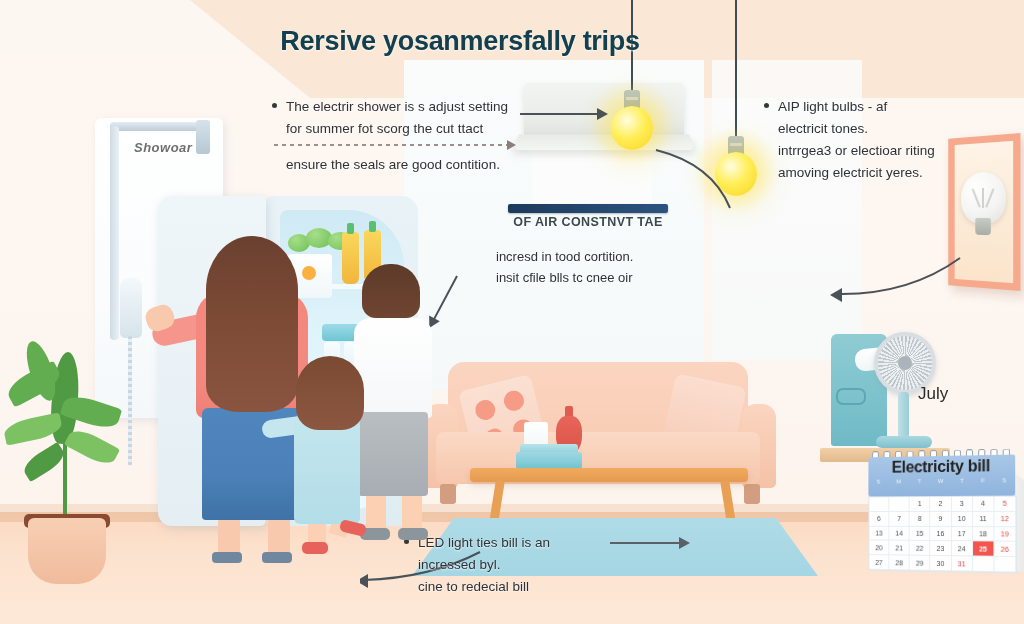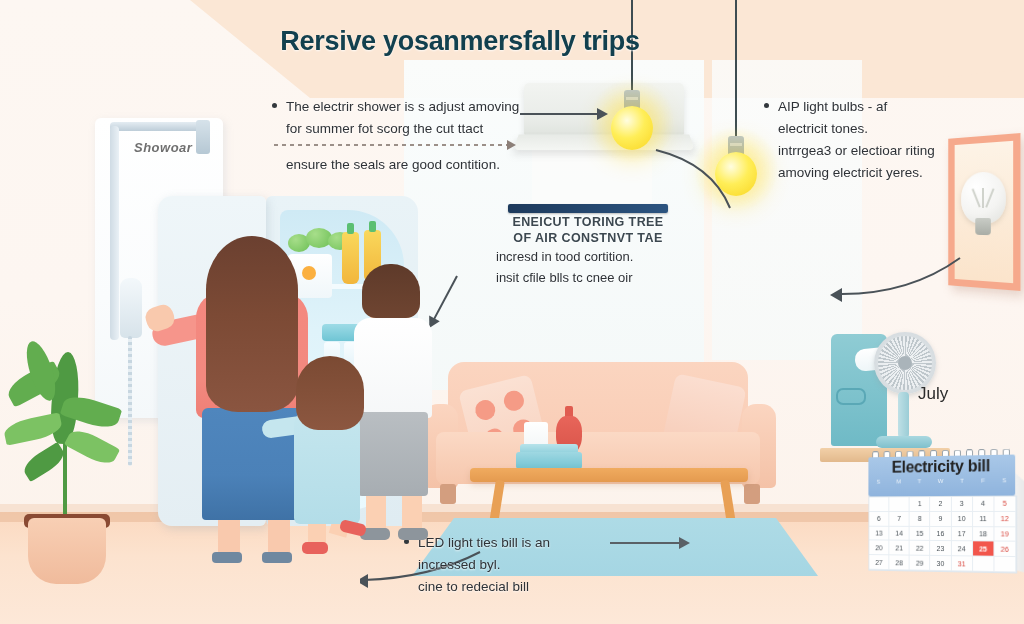--- a/index.html
+++ b/index.html
@@ -688,38 +688,37 @@
         <div class="cal-cell red">31</div>
         <div class="cal-cell"></div>
         <div class="cal-cell"></div>
       </div>
   </div>
 
   <div class="title">Rersive yosanmersfally trips</div>
 
   <div class="note note-tl">
     <span class="bullet"></span>
-    <div>The electrir shower is s adjust amoving</div>
+    <div>The electrir shower is s adjust setting</div>
     <div>for summer fot scorg the cut ttact</div>
     <div style="height:14px"></div>
     <div>ensure the seals are good contition.</div>
   </div>
   <div class="dash-arrow"></div>
 
   <div class="note note-tr">
     <span class="bullet"></span>
     <div>AIP light bulbs - af</div>
     <div>electricit tones.</div>
     <div>intrrgea3 or electioar riting</div>
     <div>amoving electricit yeres.</div>
   </div>
 
   <div class="banner"></div>
   <div class="banner-text">
-    <div>ENEICUT TORING TREE</div>
     <div>OF AIR CONSTNVT TAE</div>
   </div>
   <div class="note note-mid">
     <div>incresd in tood cortition.</div>
     <div>insit cfile blls tc cnee oir</div>
   </div>
   <div class="arrow-ac"></div>
   <div class="arrow-dl"></div>
 
   <svg class="curve" style="left:650px;top:130px;" width="130" height="120">

